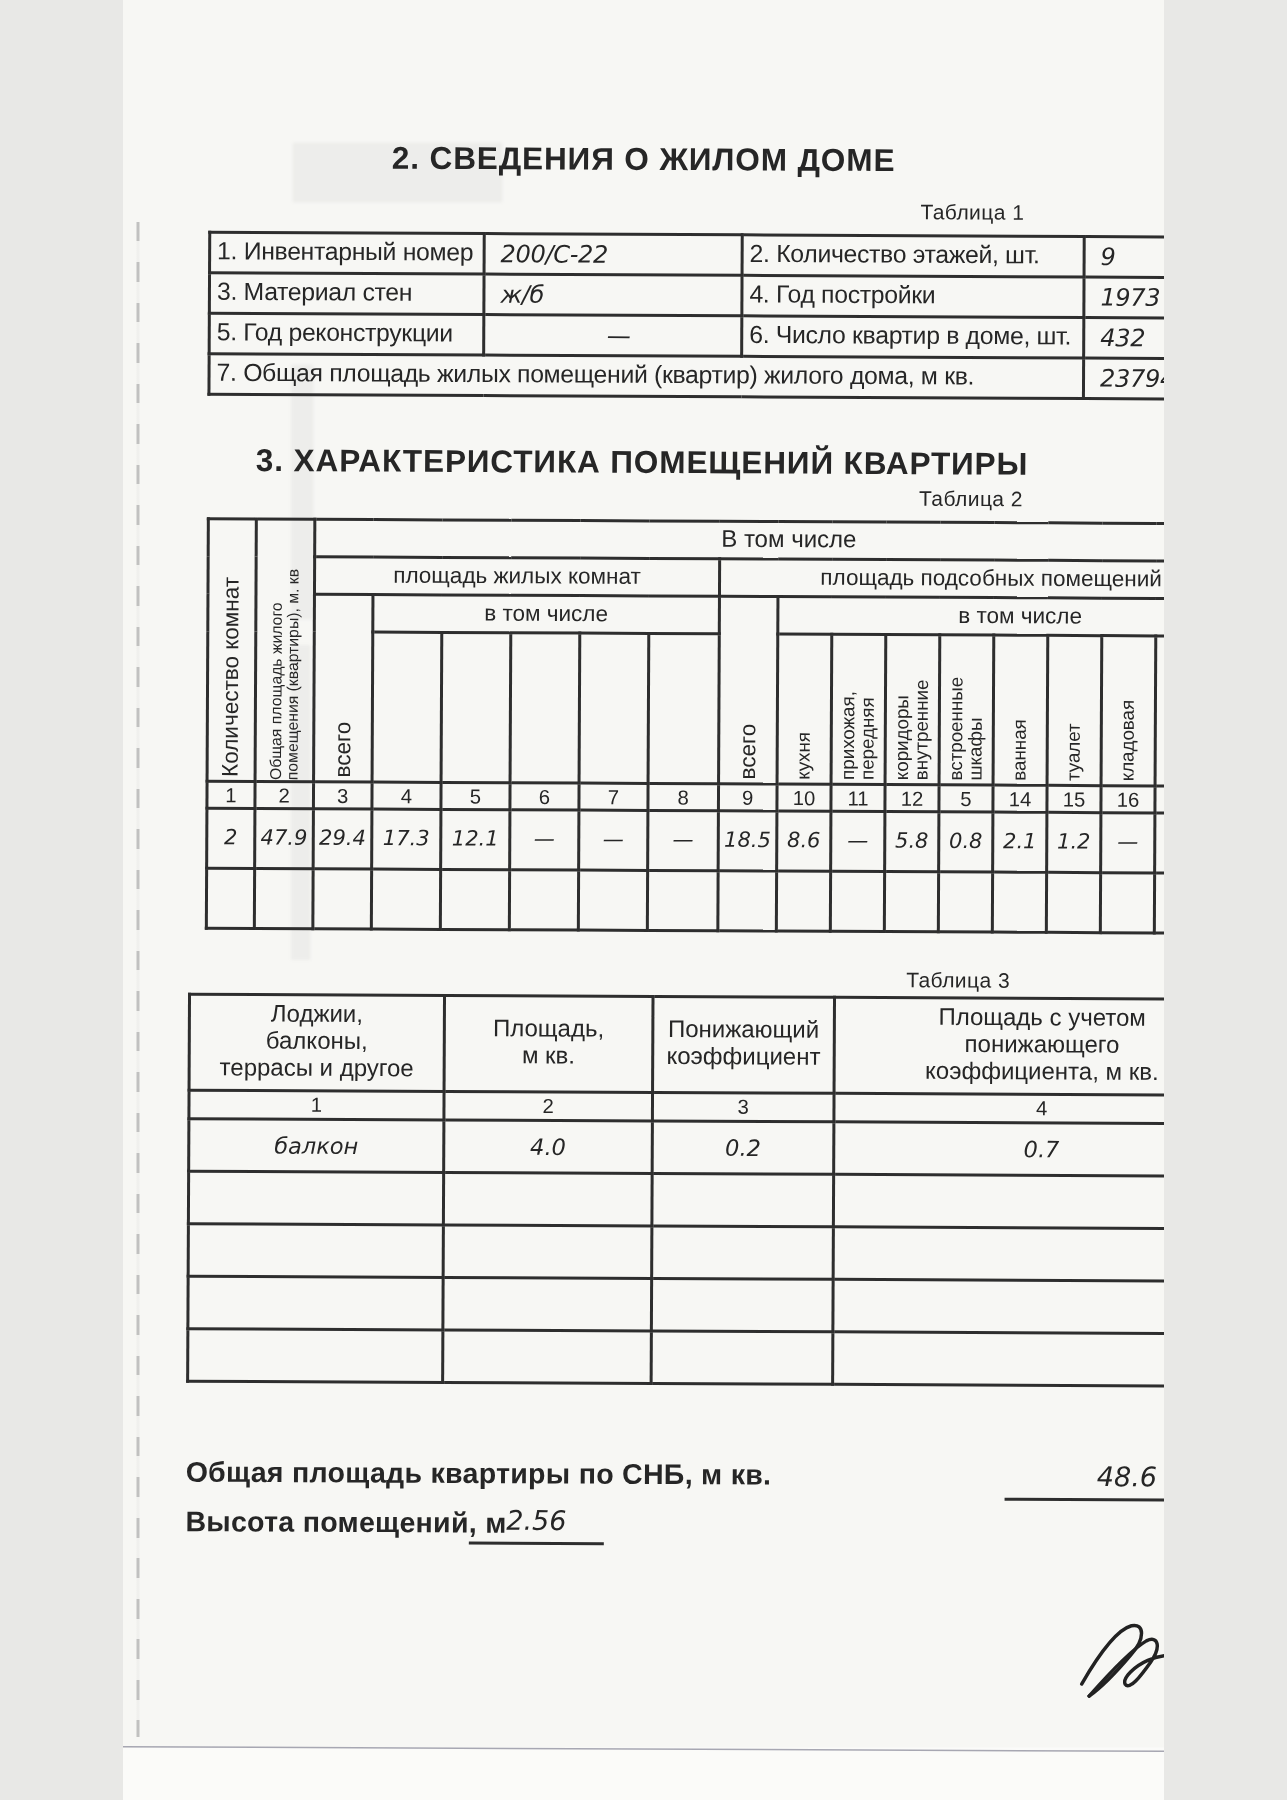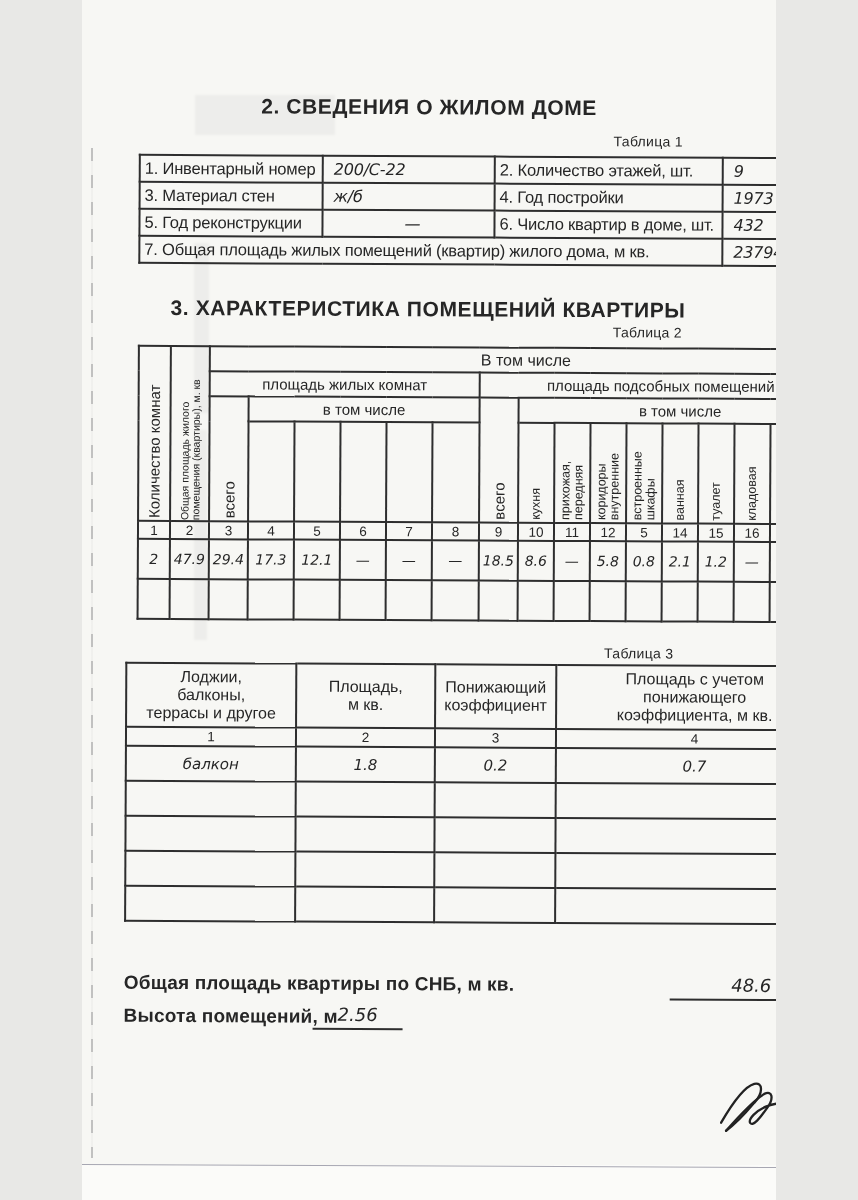--- a/index.html
+++ b/index.html
@@ -300,21 +300,21 @@
 коэффициента, м кв.</td>
       </tr>
       <tr class="num">
         <td>1</td>
         <td>2</td>
         <td>3</td>
         <td>4</td>
       </tr>
       <tr class="row">
         <td class="hand">балкон</td>
-        <td class="hand">1.8</td>
+        <td class="hand">4.0</td>
         <td class="hand">0.2</td>
         <td class="hand">0.7</td>
       </tr>
       <tr class="row">
             <td></td>
             <td></td>
             <td></td>
             <td></td>
           </tr>
       <tr class="row">

